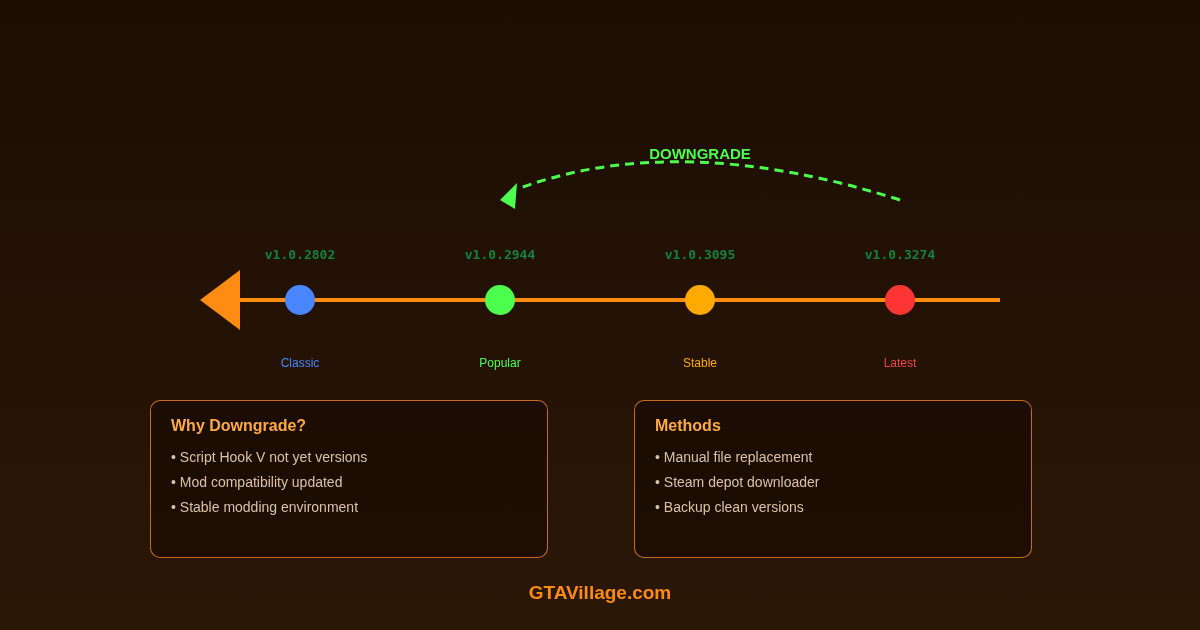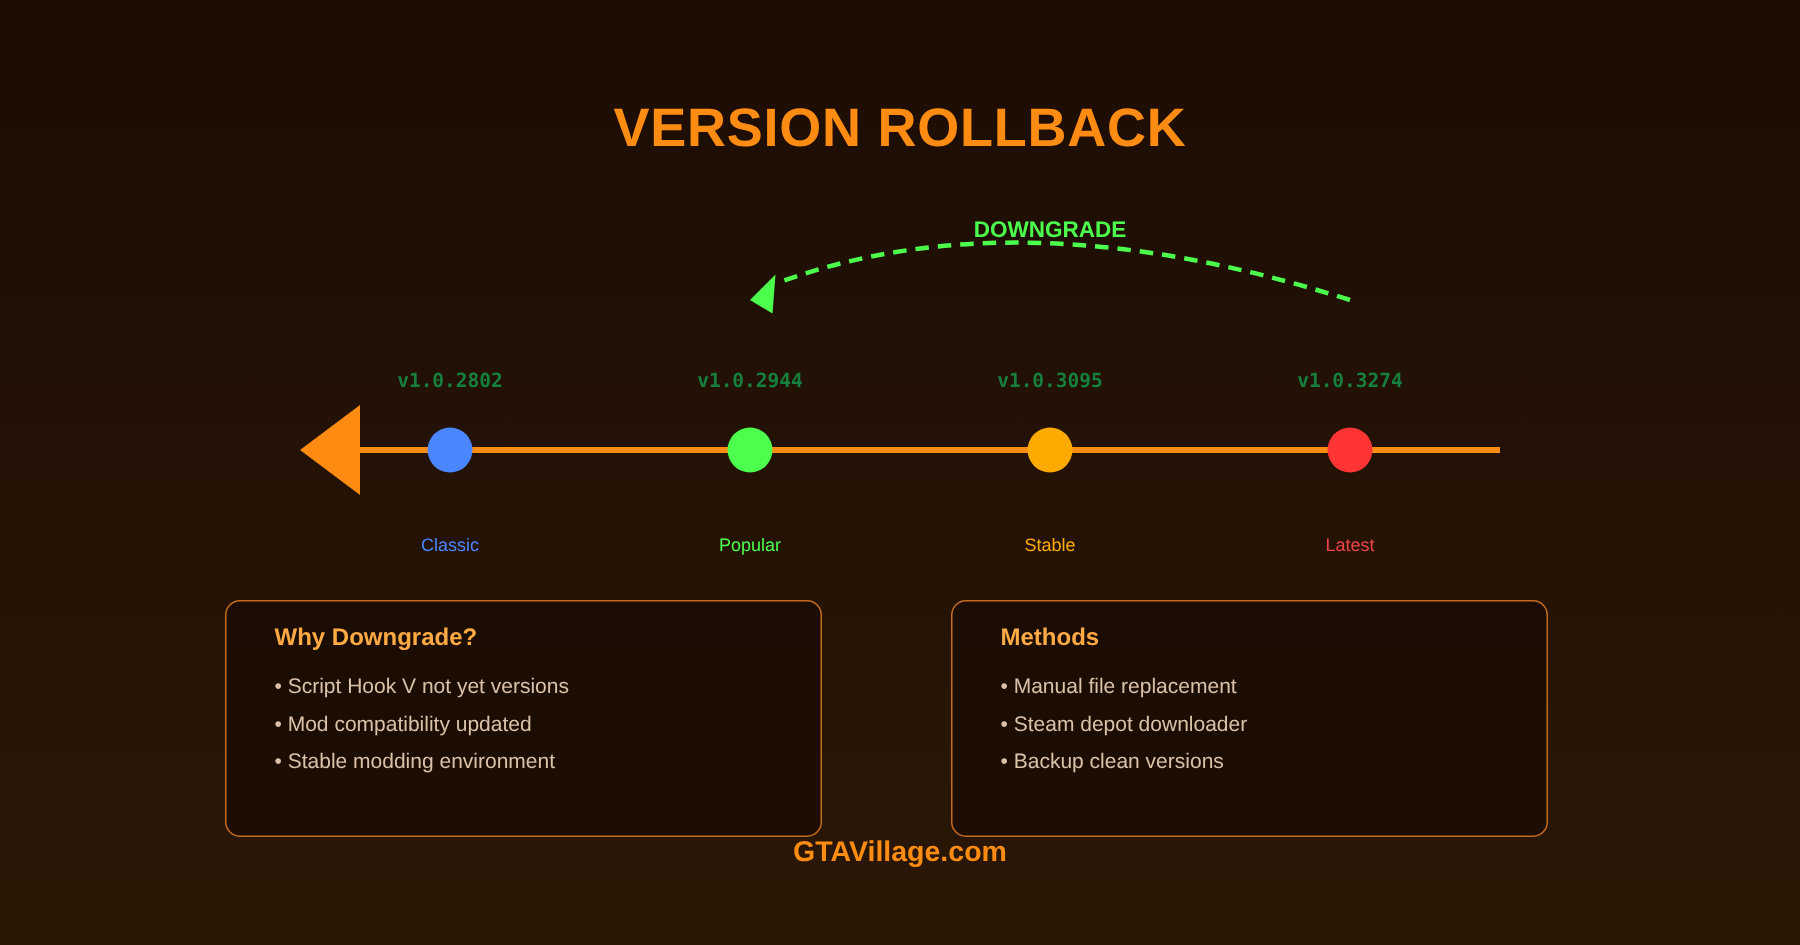--- a/index.html
+++ b/index.html
@@ -25,41 +25,40 @@
     }
     .node-caption {
       position: absolute; top: 328px; width: 120px; margin-left: -60px; text-align: center;
       font-size: 12px;
       margin-top: 28px;
     }
     .info-box {
       position: absolute; top: 400px; width: 398px; height: 158px;
       border: 1px solid rgba(255,140,40,0.75); border-radius: 10px;
       background: rgba(20,8,2,0.55);
-      box-sizing: border-box; padding: 16px 32px;
+      box-sizing: border-box; padding: 16px 20px;
     }
     .info-box h3 {
       margin: 0 0 10px 0; font-size: 16px; font-weight: bold; color: #ffaa44;
     }
     .info-box ul { list-style: none; margin: 0; padding: 0; }
     .info-box li {
       font-size: 14px; color: #d9c2a8; line-height: 25px; height: 25px;
     }
     .info-box li::before { content: "\2022\00a0"; }
     .footer {
-      position: absolute; left: 0; top: 558px; width: 1200px; text-align: center;
+      position: absolute; left: 0; top: 582px; width: 1200px; text-align: center;
       font-size: 19px; font-weight: bold; color: #ff8c12;
     }
   </style>
 </head>
 <body>
 
 <div class="stage">
 
-  <div class="title">VERSION ROLLBACK</div>
 
   <svg class="diagram" width="1200" height="630">
 
     <path d="M 900 200 Q 680 130 520 188" fill="none" stroke="#4cff4c" stroke-width="3" stroke-dasharray="9 6"></path>
     <polygon points="500,200 517,183 515,209" fill="#4cff4c"></polygon>
 
     <line x1="205" y1="300" x2="1000" y2="300" stroke="#ff8c12" stroke-width="4"></line>
     <polygon points="200,300 240,270 240,330" fill="#ff8c12"></polygon>
 
     <circle cx="300" cy="300" r="15" fill="#4a86ff"></circle>

